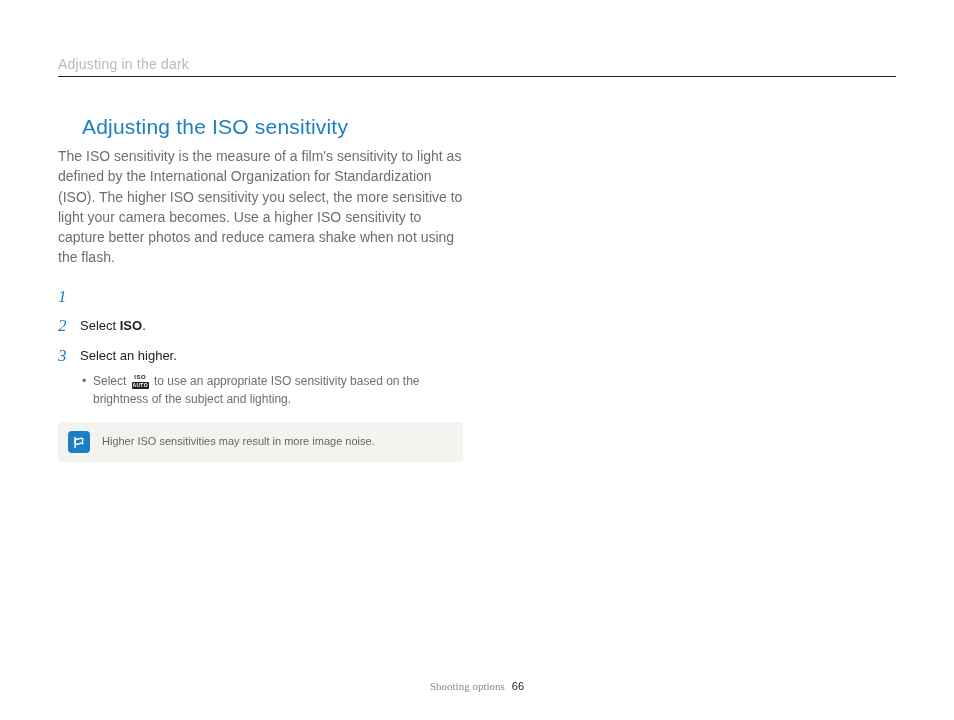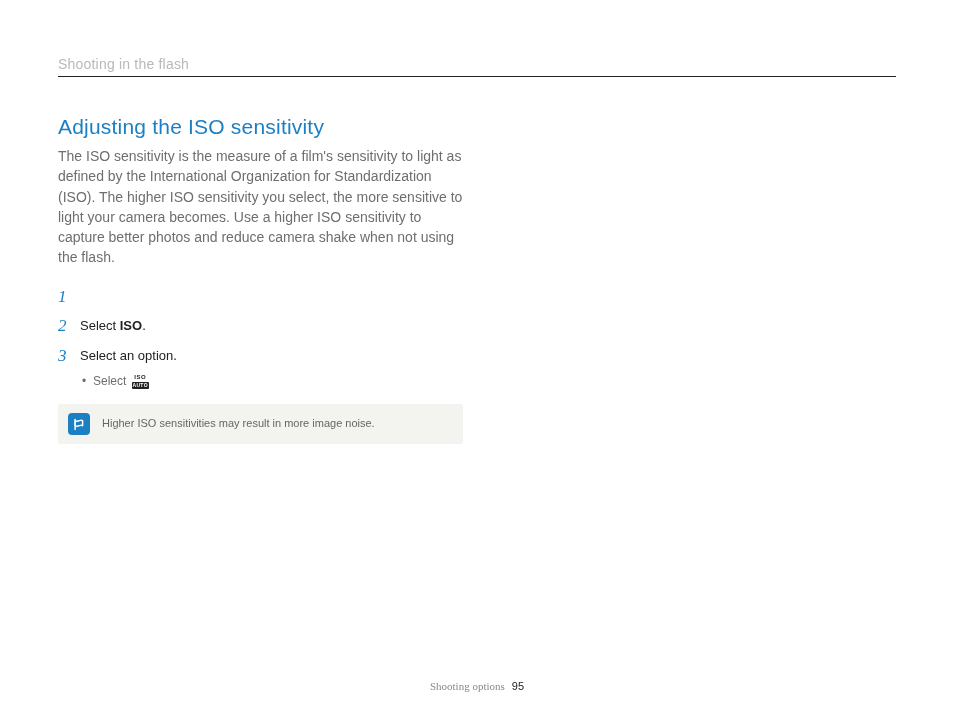--- a/index.html
+++ b/index.html
@@ -2,21 +2,21 @@
 <html><head>
 <meta charset="utf-8">
 <style>
   * { box-sizing: border-box; margin: 0; padding: 0; }
   html, body { width: 954px; height: 720px; background: #ffffff; font-family: Arial, Helvetica, sans-serif; color: #333; }
   .page { padding: 56px 58px 30px 58px; position: relative; height: 100%; }
   .topline-wrap { margin-bottom: 38px; }
   .crumb { font-size: 14px; color: #b9b9b9; font-weight: 400; letter-spacing: 0.2px; padding-bottom: 3px; }
   .rule { border: none; border-bottom: 1px solid #222; height: 1px; margin-top: 1px; }
   .content { max-width: 405px; }
-  h2.title { color: #1b7fc4; font-size: 21px; font-weight: 400; margin-bottom: 7px; letter-spacing: 0.2px; }
+  h2.title { color: #1b7fc4; font-size: 21px; font-weight: 400; margin-bottom: 7px; letter-spacing: 0.2px; margin-left: 24px; }
   p.intro { color: #6e6e6e; font-size: 14px; line-height: 1.45; font-weight: 400; margin-bottom: 20px; }
   ol.steps { list-style: none; }
   ol.steps li { display: flex; align-items: flex-start; margin-bottom: 11px; }
   .stepnum { color: #1b7fc4; font-size: 17px; font-style: italic; font-weight: 400; font-family: Georgia, 'Times New Roman', serif; width: 22px; flex: 0 0 22px; text-align: left; line-height: 1.1; }
   .stepbody { font-size: 13px; color: #222; line-height: 1.45; }
   .stepbody .menu { font-weight: 900; letter-spacing: 0.5px; }
   .stepbody .iso { font-weight: 700; }
   .sub { margin-top: 6px; padding-left: 13px; font-size: 12px; color: #6e6e6e; line-height: 1.5; position: relative; }
   .sub::before { content: "•"; position: absolute; left: 2px; top: 0; font-size: 12px; color: #6e6e6e; }
   .iso-auto-icon { display: inline-block; vertical-align: -3px; width: 17px; height: 13px; position: relative; margin: 0 2px; }
@@ -29,58 +29,58 @@
   .footer { position: absolute; bottom: 28px; left: 0; right: 0; text-align: center; font-size: 11px; }
   .footer .sect { color: #888; font-family: Liberation Serif, serif; }
   .footer .pg { color: #222; margin-left: 4px; }
 </style>
 </head>
 <body>
 
 <div class="page">
 
   <div class="topline-wrap">
-    <div class="crumb">Shooting in the flash</div>
+    <div class="crumb">Adjusting in the dark</div>
     <hr class="rule">
   </div>
 
   <div class="content">
     <h2 class="title">Adjusting the ISO sensitivity</h2>
     <p class="intro">The ISO sensitivity is the measure of a film's sensitivity to light as defined by the International Organization for Standardization (ISO). The higher ISO sensitivity you select, the more sensitive to light your camera becomes. Use a higher ISO sensitivity to capture better photos and reduce camera shake when not using the flash.</p>
 
     <ol class="steps">
       <li>
         <span class="stepnum">1</span>
       </li>
       <li>
         <span class="stepnum">2</span>
         <span class="stepbody">
           <span>Select </span><span class="iso">ISO</span><span>.</span>
         </span>
       </li>
       <li>
         <span class="stepnum">3</span>
         <span class="stepbody">
-          <span>Select an option.</span>
+          <span>Select an higher.</span>
           <div class="sub">
-            <span>Select </span><span class="iso-auto-icon"><span class="t1">ISO</span><span class="t2">AUTO</span></span>
+            <span>Select </span><span class="iso-auto-icon"><span class="t1">ISO</span><span class="t2">AUTO</span></span><span> to use an appropriate ISO sensitivity based on the brightness of the subject and lighting.</span>
           </div>
         </span>
       </li>
     </ol>
 
     <div class="notebox">
       <div class="noteicon">
         <svg viewBox="0 0 24 24" fill="none" stroke="#ffffff" stroke-width="2.3" stroke-linecap="round" stroke-linejoin="round">
           <path d="M5 4 L5 20"></path>
           <path d="M17 6 C14 3 10 9 5 6 L5 14 C10 17 14 11 17 14 Z"></path>
         </svg>
       </div>
       <div class="notetext">Higher ISO sensitivities may result in more image noise.</div>
     </div>
   </div>
 
   <div class="footer">
     <span class="sect">Shooting options</span>
-    <span class="pg">95</span>
+    <span class="pg">66</span>
   </div>
 
 </div>
 
 </body></html>

